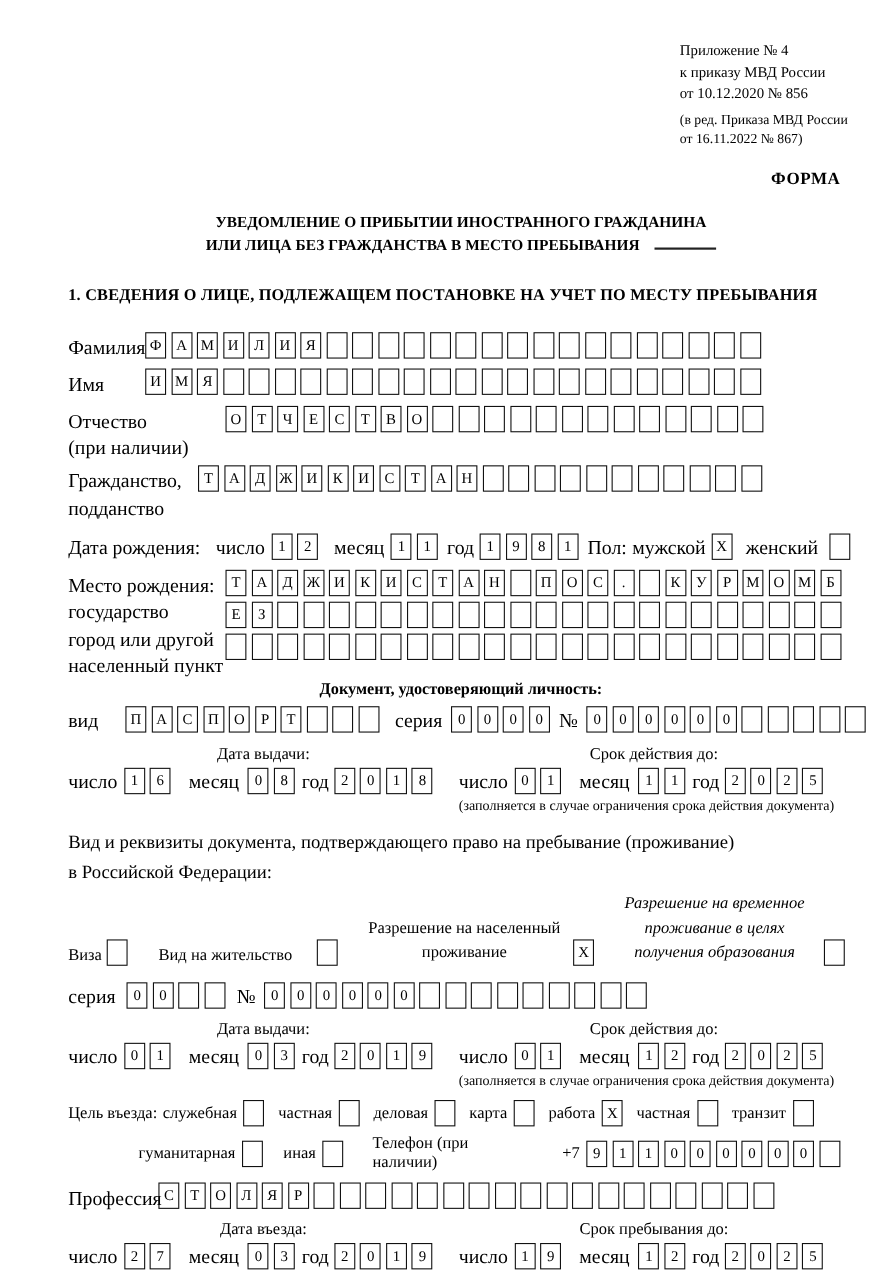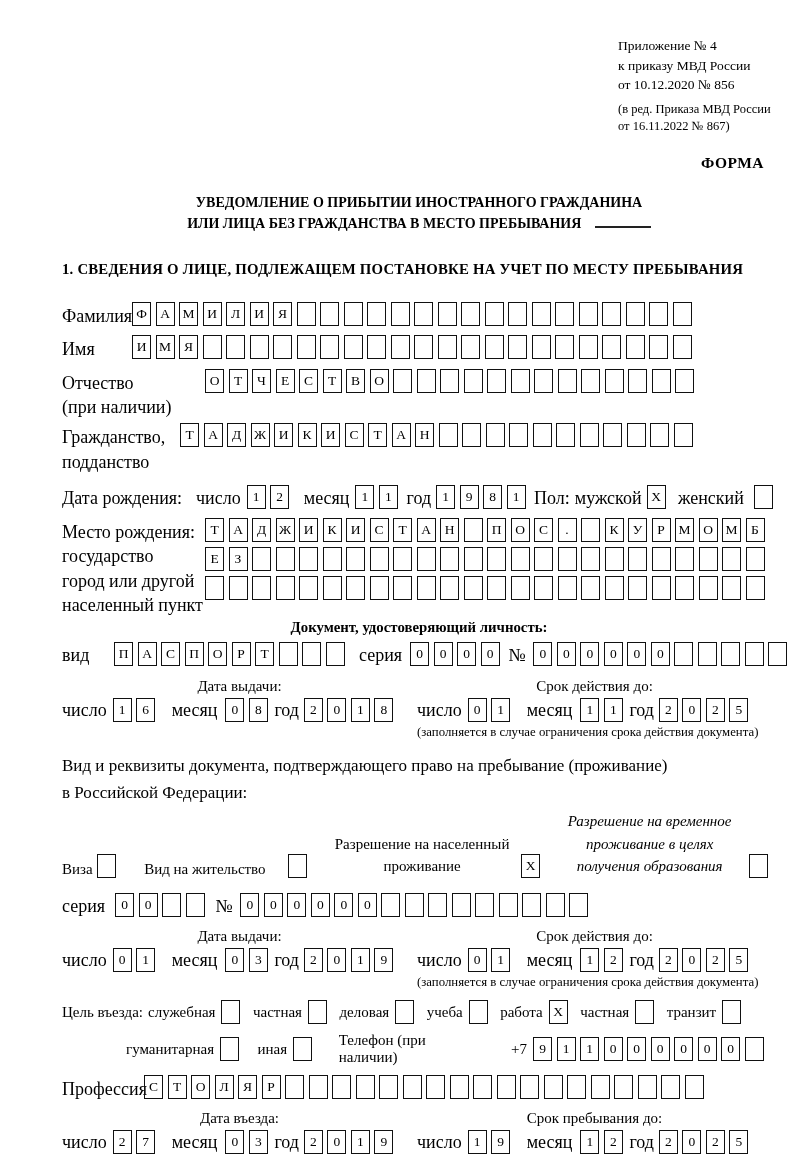--- a/index.html
+++ b/index.html
@@ -508,21 +508,21 @@
         <span class="cbox"></span>
       </span>
     <span>частная</span>
     <span class="boxrow">
         <span class="cbox"></span>
       </span>
     <span>деловая</span>
     <span class="boxrow">
         <span class="cbox"></span>
       </span>
-    <span>учеба</span>
+    <span>карта</span>
     <span class="boxrow">
         <span class="cbox"></span>
       </span>
     <span>работа</span>
     <span class="boxrow">
         <span class="cbox">X</span>
       </span>
     <span>частная</span>
     <span class="boxrow">
         <span class="cbox"></span>

